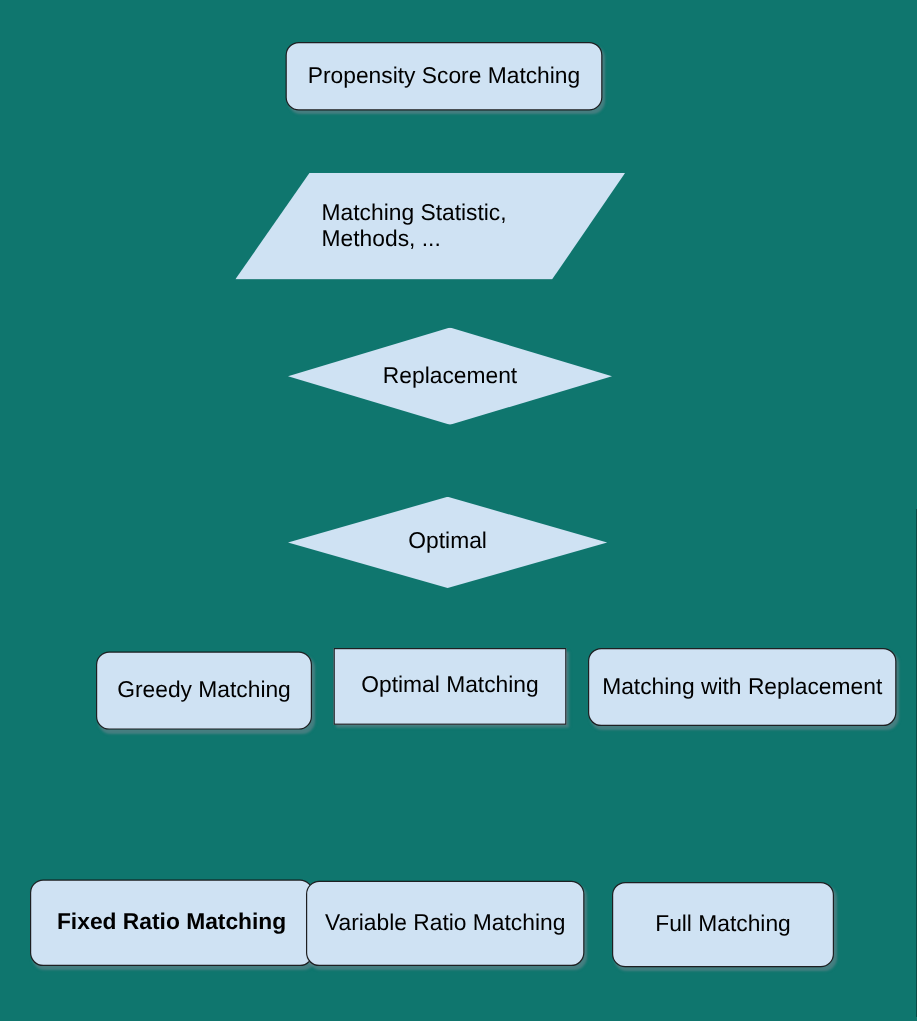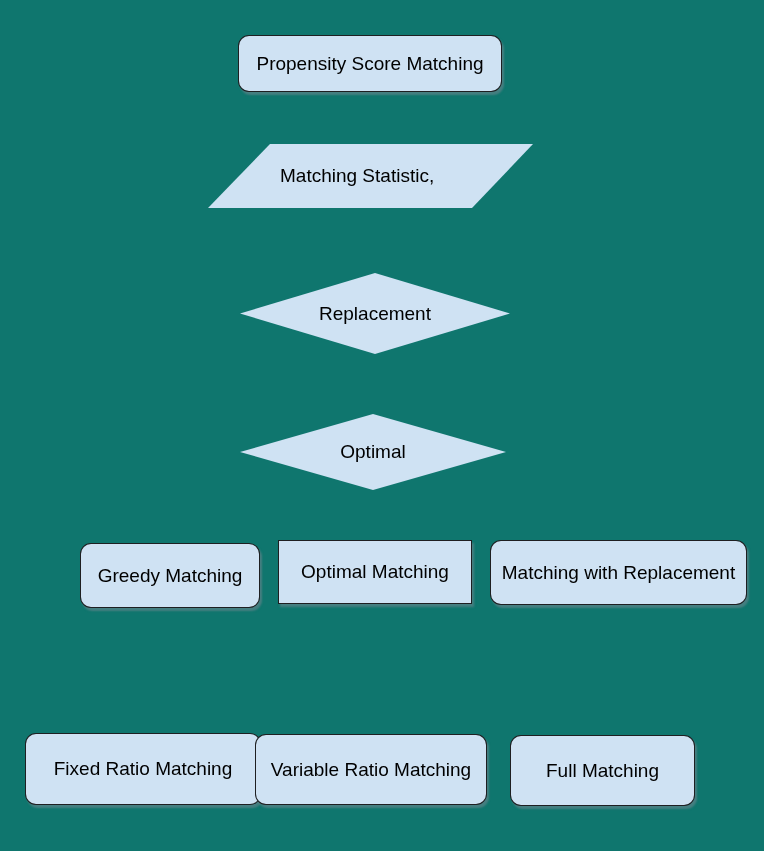--- a/index.html
+++ b/index.html
@@ -31,42 +31,43 @@
   .para {
     clip-path:polygon(62px 0, 100% 0, 264px 100%, 0 100%);
     filter:drop-shadow(3px 3px 1px rgba(125,135,148,0.55));
     justify-content:flex-start; text-align:left;
     padding-left:72px;
   }
   .para .lines { display:block; }
 
   
   #n-start   { left:238px; top:35px;  width:264px; height:57px; }
-  #n-params  { left:208px; top:144px; width:325px; height:64px; }
+  #n-params  { left:196px; top:144px; width:325px; height:89px; }
   #n-repl    { left:240px; top:273px; width:270px; height:81px; }
   #n-opt     { left:240px; top:414px; width:266px; height:76px; }
   #n-greedy  { left:80px;  top:543px; width:180px; height:65px; }
   #n-optm    { left:278px; top:540px; width:194px; height:64px; }
   #n-mwr     { left:490px; top:540px; width:257px; height:65px; }
-  #n-fixed   { left:25px;  top:733px; width:236px; height:72px; }
+  #n-fixed   { left:25px;  top:733px; width:236px; height:72px;font-weight:bold; }
   #n-var     { left:255px; top:734px; width:232px; height:71px;border-radius:11px; }
   #n-full    { left:510px; top:735px; width:185px; height:71px; }
 </style>
 </head>
 <body>
 
 <div id="canvas">
 
   <div id="n-start" class="node rounded">
     <span>Propensity Score Matching</span>
   </div>
 
   <div id="n-params" class="node para">
     <span class="lines">
       <span style="display:block;">Matching Statistic,</span>
+      <span style="display:block;">Methods, ...</span>
     </span>
   </div>
 
   <div id="n-repl" class="node diamond">
     <span>Replacement</span>
   </div>
 
   <div id="n-opt" class="node diamond">
     <span>Optimal</span>
   </div>

